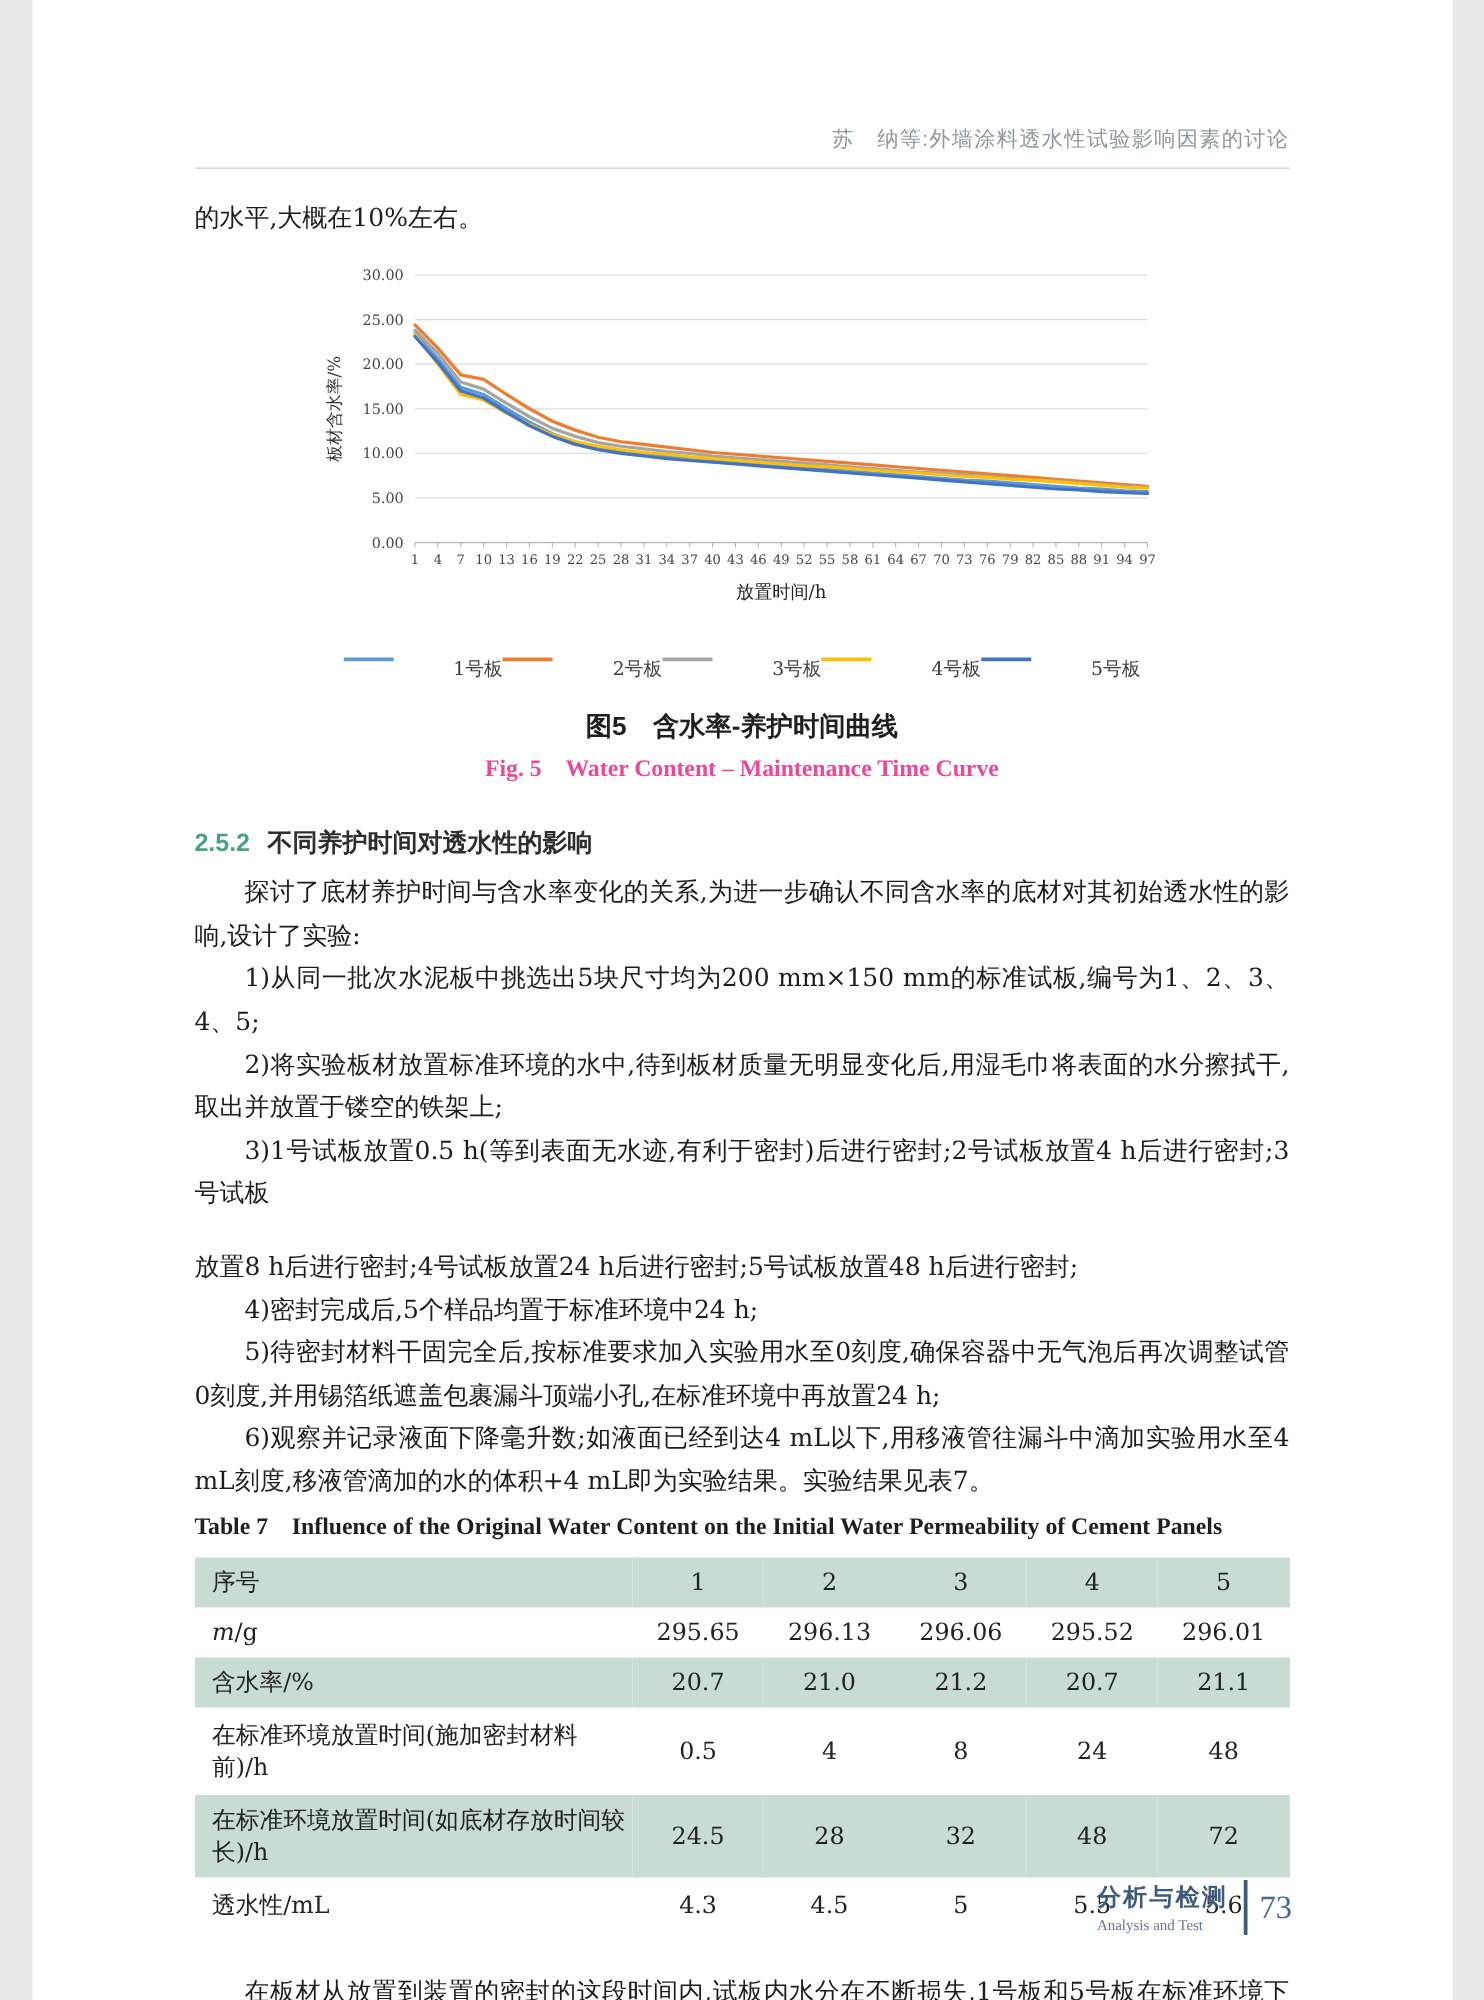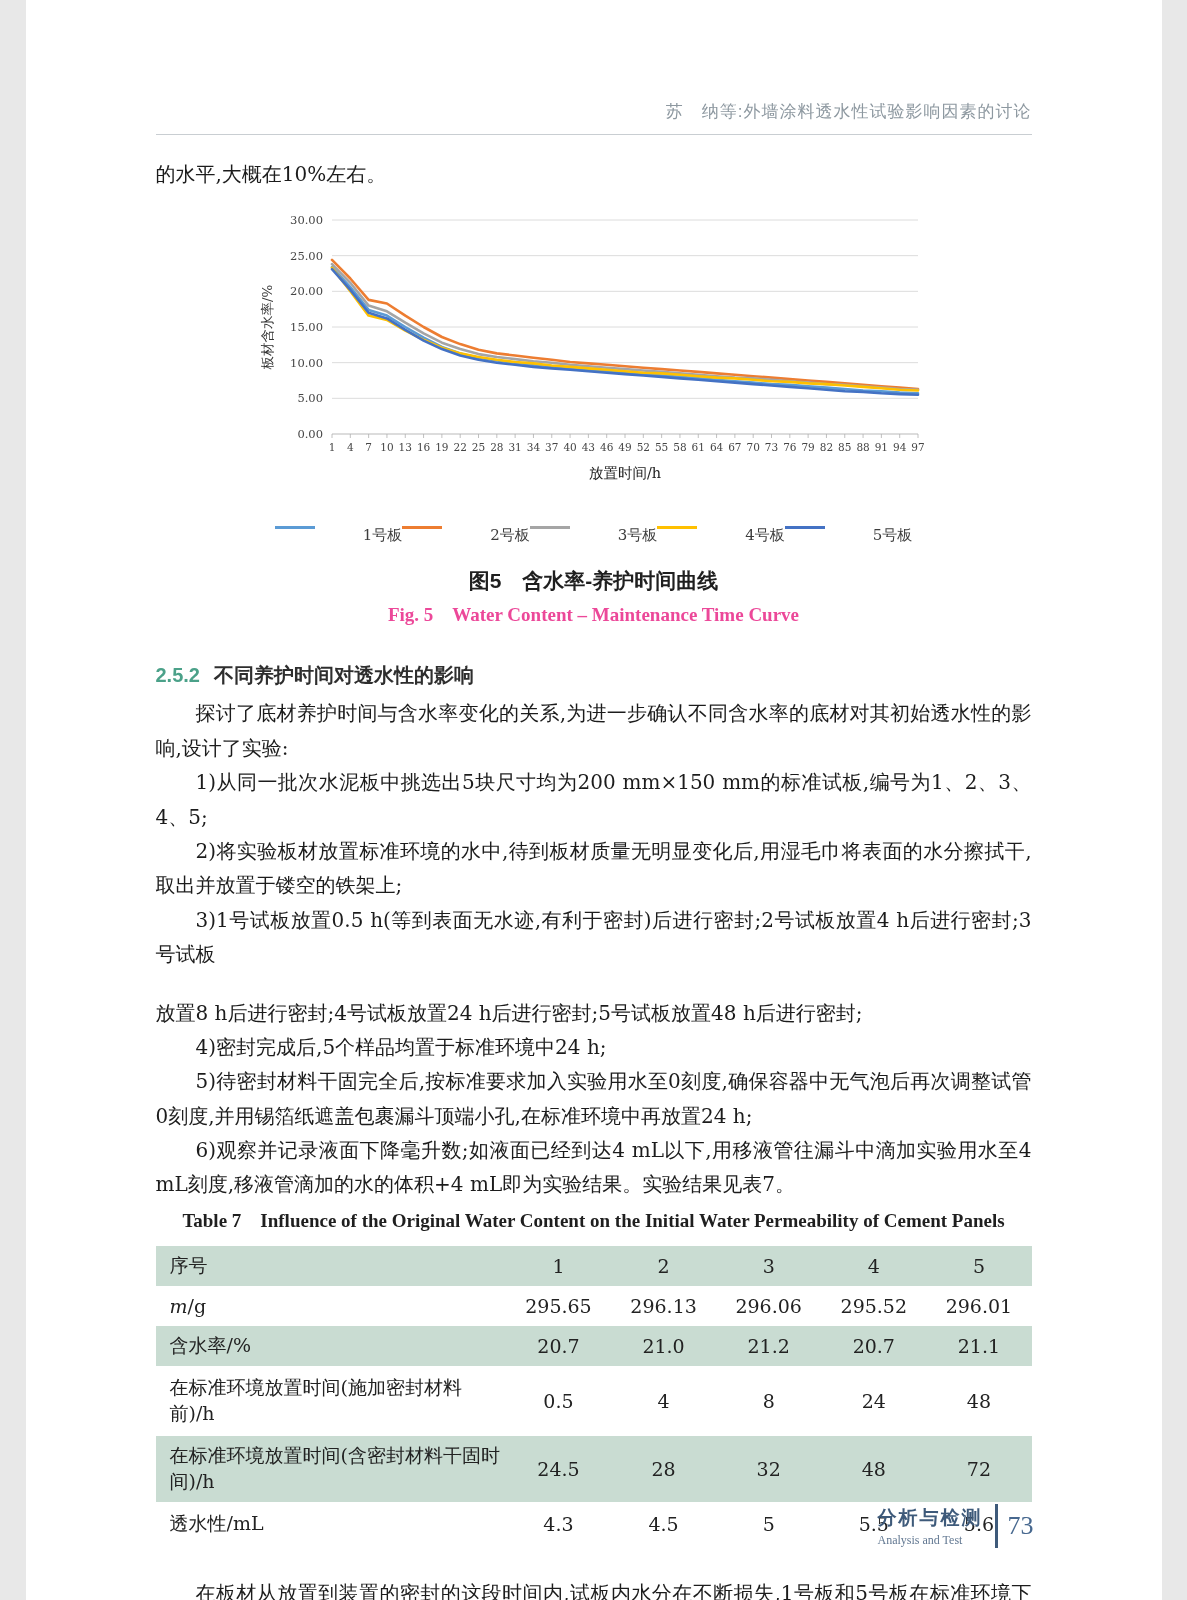--- a/index.html
+++ b/index.html
@@ -49,21 +49,21 @@
   }
   .section-heading .sec-num { color:#4ba189; margin-right:14px; font-weight:700; }
 
   
   .table-title-zh {
     margin-top:32px; text-align:center;
     font-family:"Liberation Sans", sans-serif;
     font-weight:700; font-size:20px; color:#1f1f1f;
   }
   .table-title-en {
-    margin-top:6px; text-align:center;
+    margin-top:6px; text-align:left;
     font-family:"Liberation Serif", serif;
     font-weight:700; font-size:19px; color:#1f1f1f;
   }
   table.table7 {
     width:100%; border-collapse:collapse; margin-top:12px;
     font-size:19px; color:#222;
     border-bottom:1px solid #a7b7ae;
   }
   table.table7 td { padding:7px 2px; border-bottom:2px solid #ffffff; }
   table.table7 tr.shaded td { background:#c9dcd2; }
@@ -263,21 +263,21 @@
         </tr>
         <tr>
           <td class="row-label">在标准环境放置时间(施加密封材料前)/h</td>
           <td class="cell-val">0.5</td>
           <td class="cell-val">4</td>
           <td class="cell-val">8</td>
           <td class="cell-val">24</td>
           <td class="cell-val">48</td>
         </tr>
         <tr class="shaded">
-          <td class="row-label">在标准环境放置时间(含密封材料干固时间)/h</td>
+          <td class="row-label">在标准环境放置时间(如底材存放时间较长)/h</td>
           <td class="cell-val">24.5</td>
           <td class="cell-val">28</td>
           <td class="cell-val">32</td>
           <td class="cell-val">48</td>
           <td class="cell-val">72</td>
         </tr>
         <tr>
           <td class="row-label">透水性/mL</td>
           <td class="cell-val">4.3</td>
           <td class="cell-val">4.5</td>

